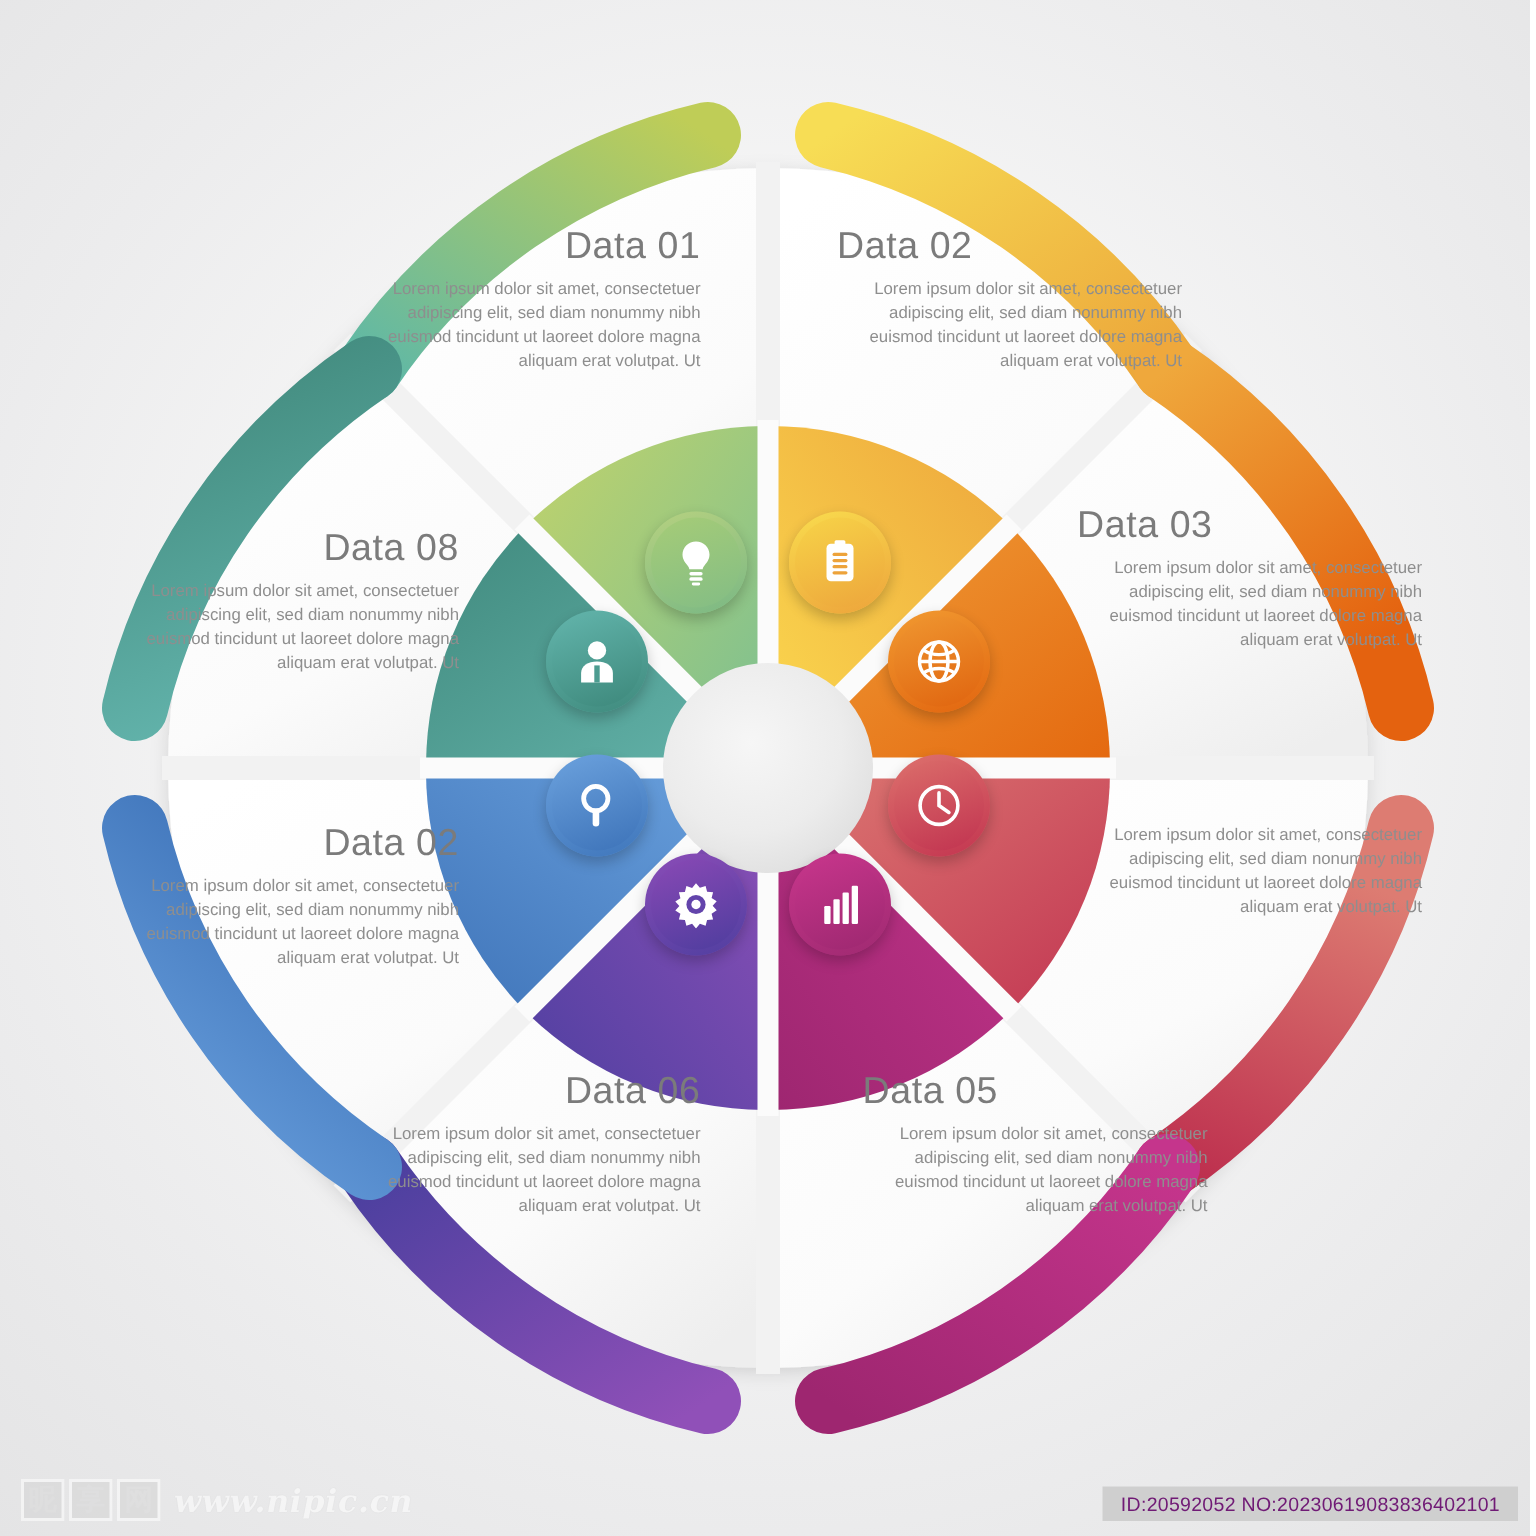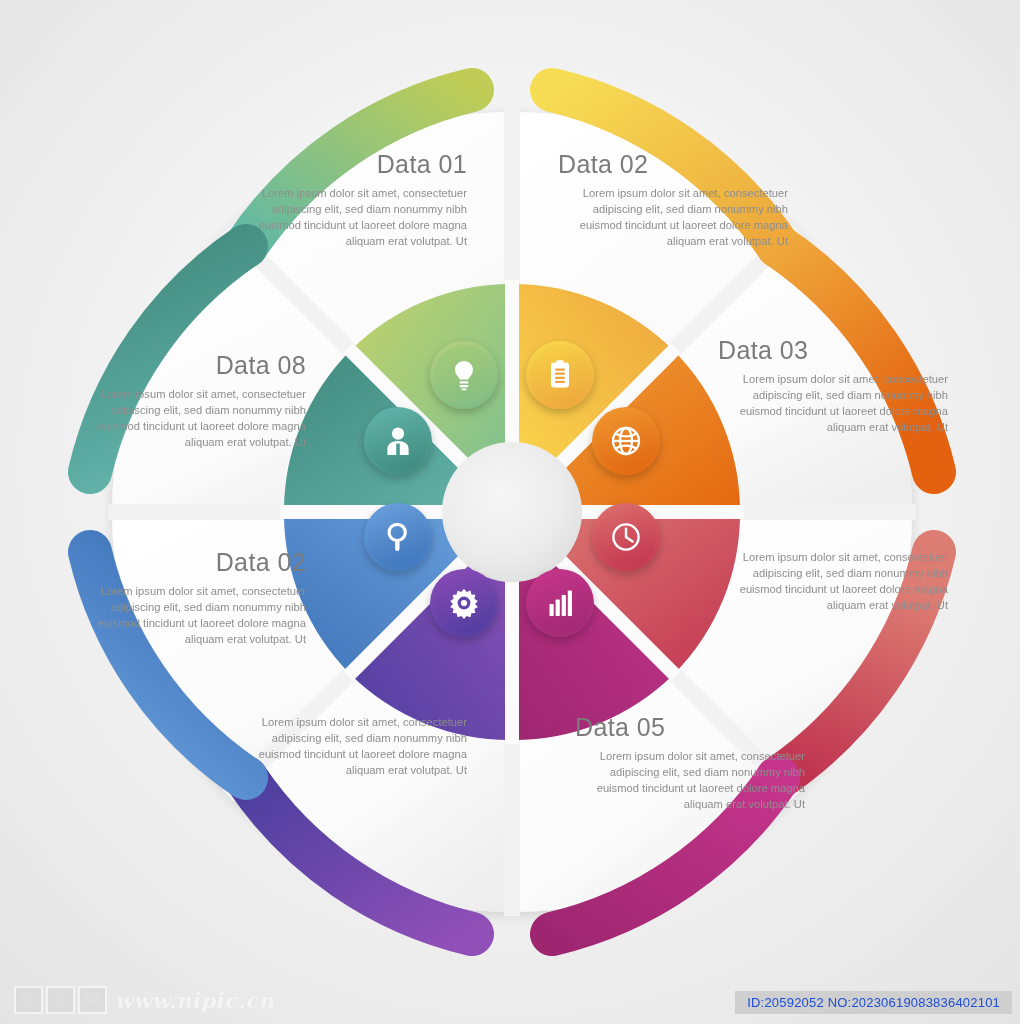--- a/index.html
+++ b/index.html
@@ -112,21 +112,21 @@
     font-size: 21px;
     color: #ffffff;
     text-shadow: 0 0 1px #cfcfcf;
     letter-spacing: 0.5px;
   }
   #idbar {
     position: absolute;
     right: 8px;
     bottom: 10px;
     background: #cfcfcf;
-    color: #1d4ed8;
+    color: #701a75;
     font-size: 13px;
     font-family: "Liberation Sans", sans-serif;
     padding: 4px 12px;
     letter-spacing: 0.2px;
     white-space: nowrap;
   }
 </style>
 </head>
 <body>
 
@@ -384,20 +384,21 @@
   <div class="label-block lb-04 align-left">
     <div class="body">Lorem ipsum dolor sit amet, consectetuer adipiscing elit, sed diam nonummy nibh euismod tincidunt ut laoreet dolore magna aliquam erat volutpat. Ut</div>
   </div>
 
   <div class="label-block lb-05 align-left">
     <div class="title">Data 05</div>
     <div class="body">Lorem ipsum dolor sit amet, consectetuer adipiscing elit, sed diam nonummy nibh euismod tincidunt ut laoreet dolore magna aliquam erat volutpat. Ut</div>
   </div>
 
   <div class="label-block lb-06 align-right">
+    <div class="title">Data 06</div>
     <div class="body">Lorem ipsum dolor sit amet, consectetuer adipiscing elit, sed diam nonummy nibh euismod tincidunt ut laoreet dolore magna aliquam erat volutpat. Ut</div>
   </div>
 
   <div class="label-block lb-07 align-right">
     <div class="title">Data 02</div>
     <div class="body">Lorem ipsum dolor sit amet, consectetuer adipiscing elit, sed diam nonummy nibh euismod tincidunt ut laoreet dolore magna aliquam erat volutpat. Ut</div>
   </div>
 
   <div class="label-block lb-08 align-right">
     <div class="title">Data 08</div>

